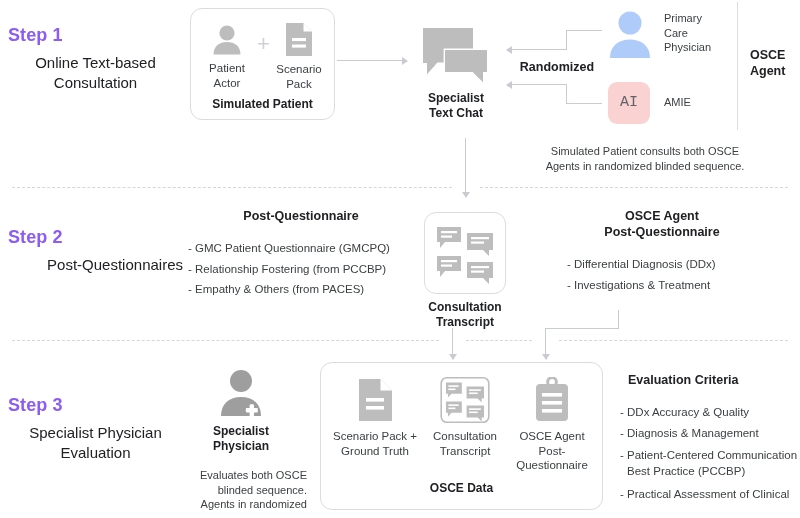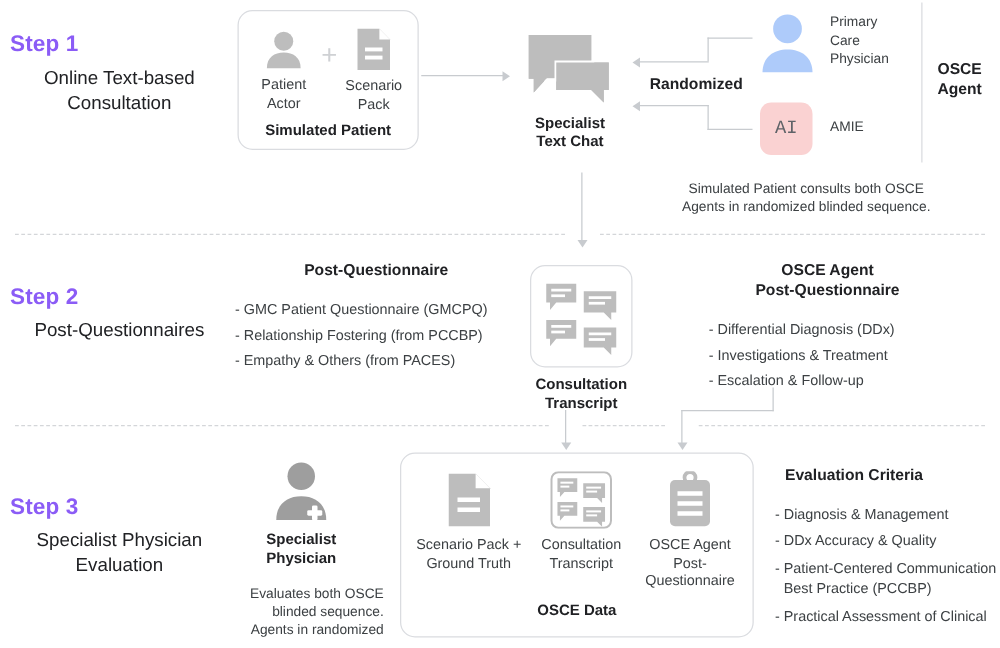--- a/index.html
+++ b/index.html
@@ -172,21 +172,21 @@
 </div>
 
 <div class="abs ln-v" style="left:465px;top:138px;height:55px;"></div>
 <div class="abs arrow-d" style="left:462px;top:192px;"></div>
 
 <div class="abs divider" style="left:12px;top:187px;width:440px;"></div>
 <div class="abs divider" style="left:480px;top:187px;width:308px;"></div>
 
 <div class="abs" style="left:8px;top:228px;width:175px;">
   <div class="step-num">Step 2</div>
-  <div class="step-title" style="margin-top:9px;">
+  <div class="step-title" style="margin-top:9px;text-align:right;">
     <div>Post-Questionnaires</div>
   </div>
 </div>
 
 <div class="abs" style="left:186px;top:208px;width:230px;">
   <div class="hdr-b">
     <div>Post-Questionnaire</div>
   </div>
   <div style="margin-top:14px;padding-left:2px;">
     <div class="bullet">- GMC Patient Questionnaire (GMCPQ)</div>
@@ -221,21 +221,20 @@
 </div>
 
 <div class="abs" style="left:545px;top:208px;width:230px;">
   <div class="hdr-b" style="text-align:left;padding-left:22px;">
     <div style="text-align:center;width:190px;">OSCE Agent</div>
     <div style="text-align:center;width:190px;">Post-Questionnaire</div>
   </div>
   <div style="margin-top:14px;padding-left:22px;">
     <div class="bullet">- Differential Diagnosis (DDx)</div>
     <div class="bullet">- Investigations &amp; Treatment</div>
-    <div class="bullet">- Escalation &amp; Follow-up</div>
   </div>
 </div>
 
 <div class="abs ln-v" style="left:618px;top:310px;height:19px;"></div>
 <div class="abs ln-h" style="left:545px;top:328px;width:74px;"></div>
 <div class="abs ln-v" style="left:545px;top:328px;height:27px;"></div>
 <div class="abs arrow-d" style="left:542px;top:354px;"></div>
 
 <div class="abs ln-v" style="left:452px;top:328px;height:27px;"></div>
 <div class="abs arrow-d" style="left:449px;top:354px;"></div>
@@ -330,22 +329,22 @@
       <div>Post-Questionnaire</div>
     </div>
   </div>
 
   <div class="abs cap-b" style="left:0;top:118px;width:100%;">OSCE Data</div>
 </div>
 
 <div class="abs" style="left:620px;top:372px;width:180px;">
   <div class="hdr-b" style="text-align:left;padding-left:8px;">Evaluation Criteria</div>
   <div style="margin-top:14px;">
+    <div class="bullet">- DDx Accuracy &amp; Quality</div>
     <div class="bullet">- Diagnosis &amp; Management</div>
-    <div class="bullet">- DDx Accuracy &amp; Quality</div>
     <div class="bullet wrap" style="margin-top:4px;">
       <span>- Patient-Centered Communication</span><br>
       <span style="padding-left:7px;display:inline-block;">Best Practice (PCCBP)</span>
     </div>
     <div class="bullet wrap">
       <span>- Practical Assessment of Clinical</span><br>
     </div>
   </div>
 </div>
 

